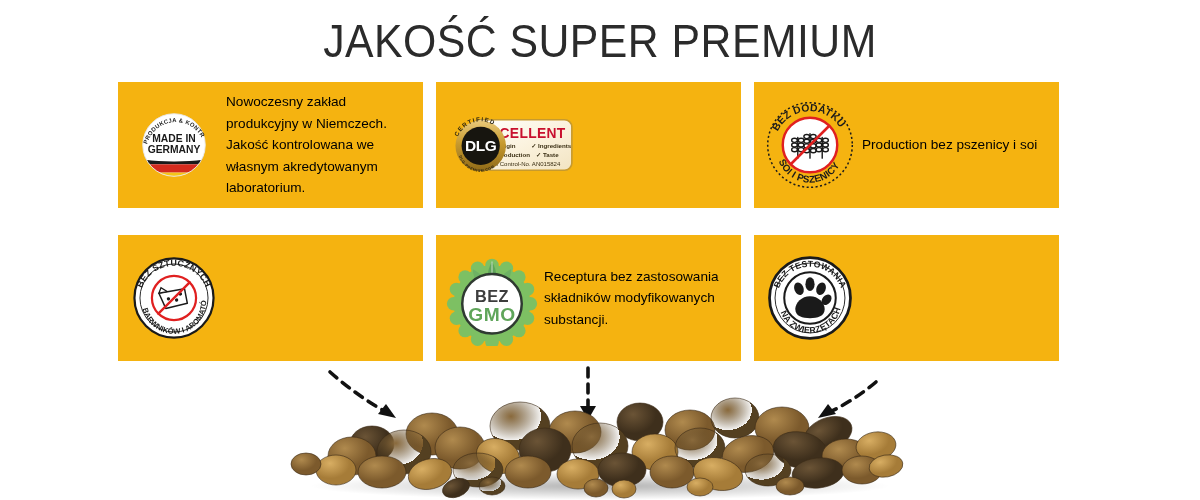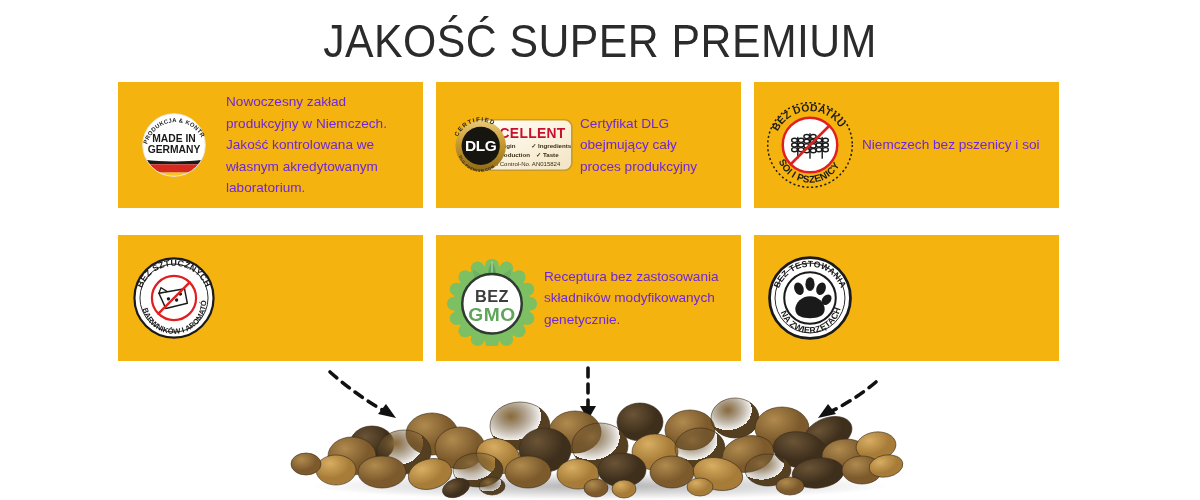--- a/index.html
+++ b/index.html
@@ -44,21 +44,21 @@
     overflow: hidden;
   }
   .card .badge-wrap {
     flex: 0 0 auto;
     width: 96px; height: 96px;
     display: flex; align-items: center; justify-content: center;
   }
   .card .card-text {
     font-size: 13.6px;
     line-height: 21.5px;
-    color: #6d28d9;
+    color: #000000;
     white-space: pre-line;
     padding-left: 4px;
   }
 
   
   .kibble-stage {
     position: absolute;
     left: 0; top: 360px;
     width: 1200px; height: 140px;
   }
@@ -134,23 +134,20 @@
           <circle cx="44" cy="44" r="23.5" fill="#17150F"></circle>
           <text font-family="Liberation Sans, sans-serif" font-size="7.4" font-weight="bold" fill="#2B2410" letter-spacing="1.6">
             <textPath href="#dlg-arc-top" startOffset="12%">CERTIFIED</textPath>
           </text>
           <text font-family="Liberation Sans, sans-serif" font-size="4.6" font-weight="bold" fill="#2B2410" letter-spacing="0.6">
             <textPath href="#dlg-arc-bot" startOffset="10%">DLG-PREMIUM.COM</textPath>
           </text>
           <text x="44" y="50" text-anchor="middle" font-family="Liberation Sans, sans-serif" font-size="19" font-weight="bold" fill="#ffffff" letter-spacing="-0.5">DLG</text>
         </svg>
       </div>
-      <div class="card-text">Certyfikat DLG
-obejmujący cały
-proces produkcyjny</div>
     </div>
 
     <div class="card">
       <div class="badge-wrap">
         <svg width="94" height="94" viewBox="0 0 100 100">
           <defs>
             <path id="ws-top" d="M 12,52 A 38,38 0 0 1 88,52" fill="none"></path>
             <path id="ws-bot" d="M 14,54 A 36,36 0 0 0 86,54" fill="none"></path>
           </defs>
           <circle cx="50" cy="50" r="45" fill="none" stroke="#1A1A1A" stroke-width="1.6" stroke-dasharray="2.2 2.6"></circle>
@@ -188,21 +185,21 @@
           </g>
           <line x1="30" y1="70" x2="70" y2="30" stroke="#E02020" stroke-width="2.8" stroke-linecap="round"></line>
           <text font-family="Liberation Sans, sans-serif" font-size="11" font-weight="bold" fill="#1A1A1A" letter-spacing="0.2">
             <textPath href="#ws-top" startOffset="14%">BEZ DODATKU</textPath>
           </text>
           <text font-family="Liberation Sans, sans-serif" font-size="10.4" font-weight="bold" fill="#1A1A1A" letter-spacing="0.2">
             <textPath href="#ws-bot" startOffset="12%">SOI I PSZENICY</textPath>
           </text>
         </svg>
       </div>
-      <div class="card-text">Niemczech bez pszenicy i soi</div>
+      <div class="card-text">Production bez pszenicy i soi</div>
     </div>
 
     <div class="card">
       <div class="badge-wrap">
         <svg width="92" height="92" viewBox="0 0 100 100">
           <defs>
             <path id="na-top" d="M 13,52 A 37,37 0 0 1 87,52" fill="none"></path>
             <path id="na-bot" d="M 15,54 A 35,35 0 0 0 85,54" fill="none"></path>
           </defs>
           <circle cx="50" cy="50" r="43" fill="#ffffff" stroke="#1A1A1A" stroke-width="2.4"></circle>
@@ -256,21 +253,21 @@
             <path d="M 30 20 C 30 30 37 40 47 45 C 45 33 39 24 30 20 Z" fill="#6EB264"></path>
             <path d="M 70 20 C 70 30 63 40 53 45 C 55 33 61 24 70 20 Z" fill="#6EB264"></path>
           </g>
           <circle cx="50" cy="56" r="31" fill="#ffffff" stroke="#2F3A31" stroke-width="2.6"></circle>
           <text x="50" y="54" text-anchor="middle" font-family="Liberation Sans, sans-serif" font-size="17" font-weight="bold" fill="#3D3D3D" letter-spacing="0.5">BEZ</text>
           <text x="50" y="74" text-anchor="middle" font-family="Liberation Sans, sans-serif" font-size="20" font-weight="bold" fill="#5FA55A" letter-spacing="0.5">GMO</text>
         </svg>
       </div>
       <div class="card-text">Receptura bez zastosowania
 składników modyfikowanych
-genetycznie.</div>
+substancji.</div>
     </div>
 
     <div class="card">
       <div class="badge-wrap">
         <svg width="92" height="92" viewBox="0 0 100 100">
           <defs>
             <path id="at-top" d="M 14,52 A 36,36 0 0 1 86,52" fill="none"></path>
             <path id="at-bot" d="M 16,54 A 34,34 0 0 0 84,54" fill="none"></path>
           </defs>
           <circle cx="50" cy="50" r="44" fill="#ffffff" stroke="#1A1A1A" stroke-width="3"></circle>

